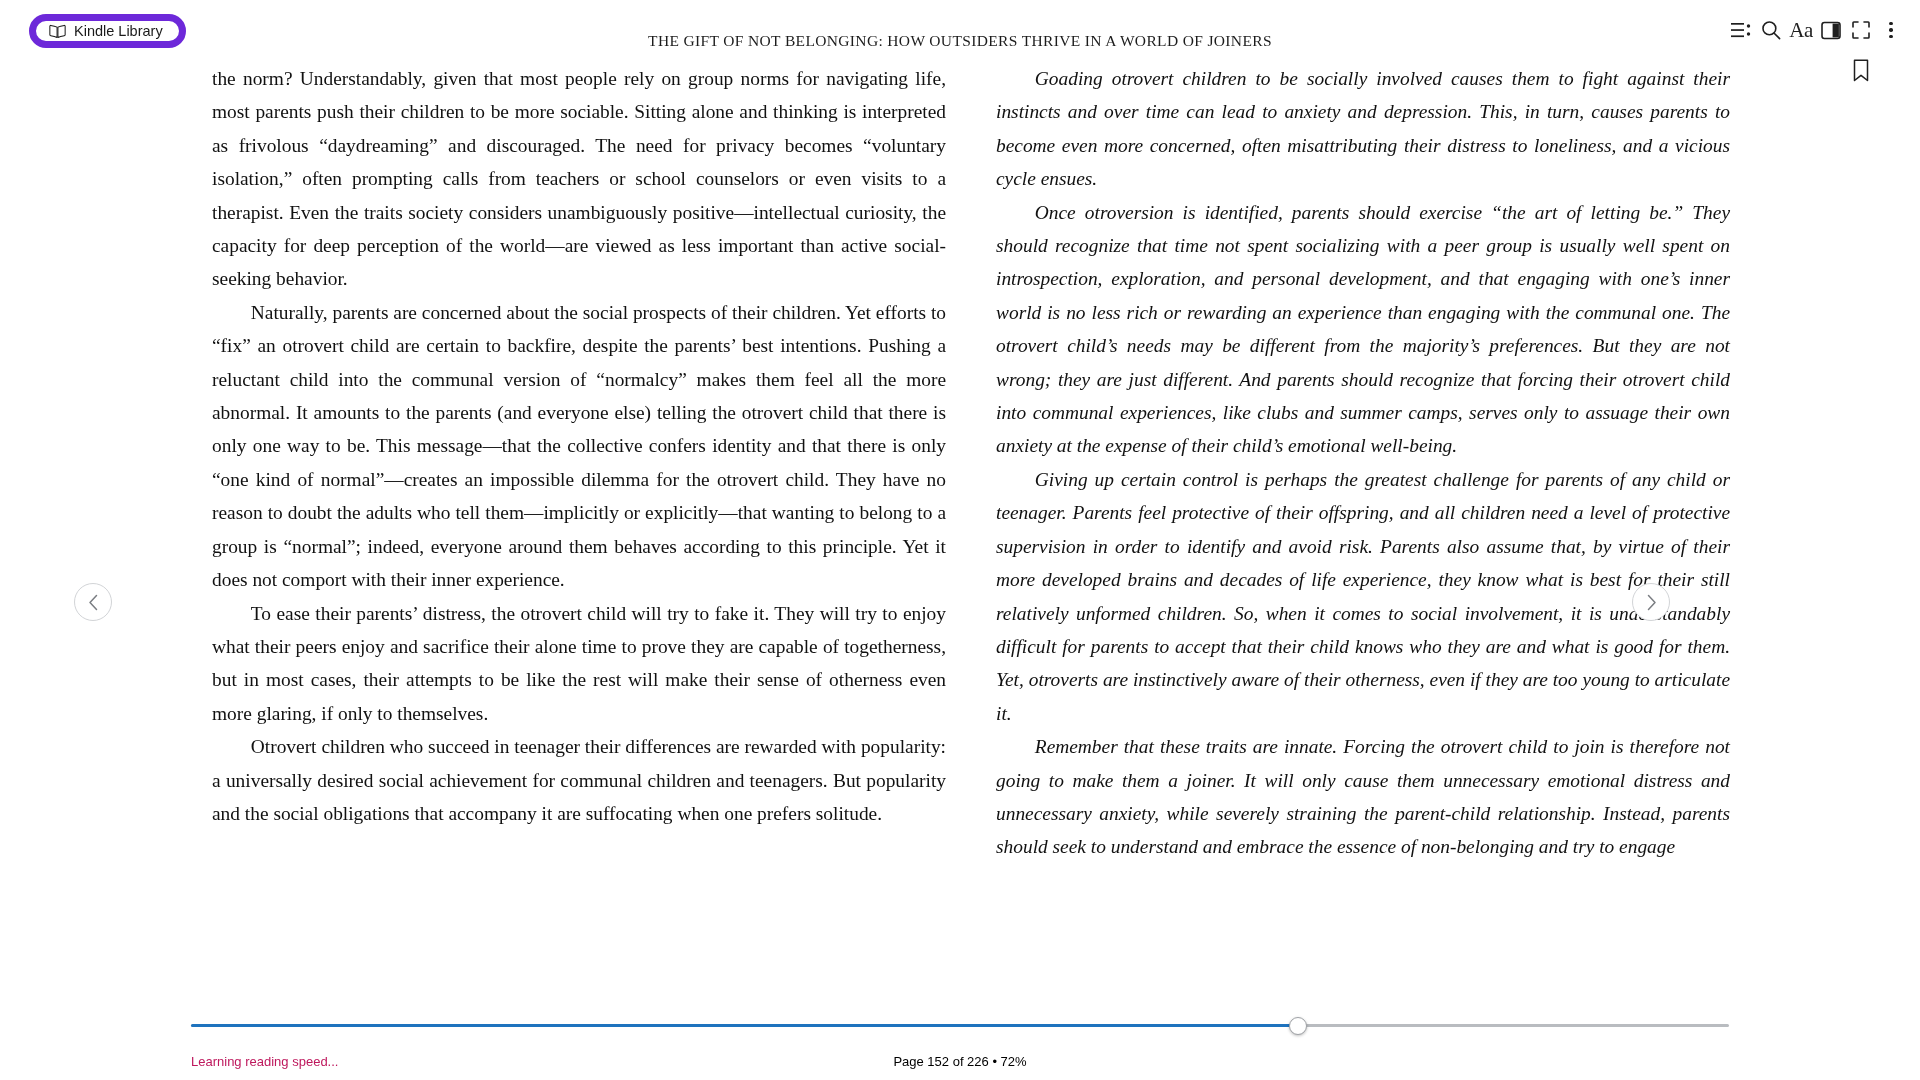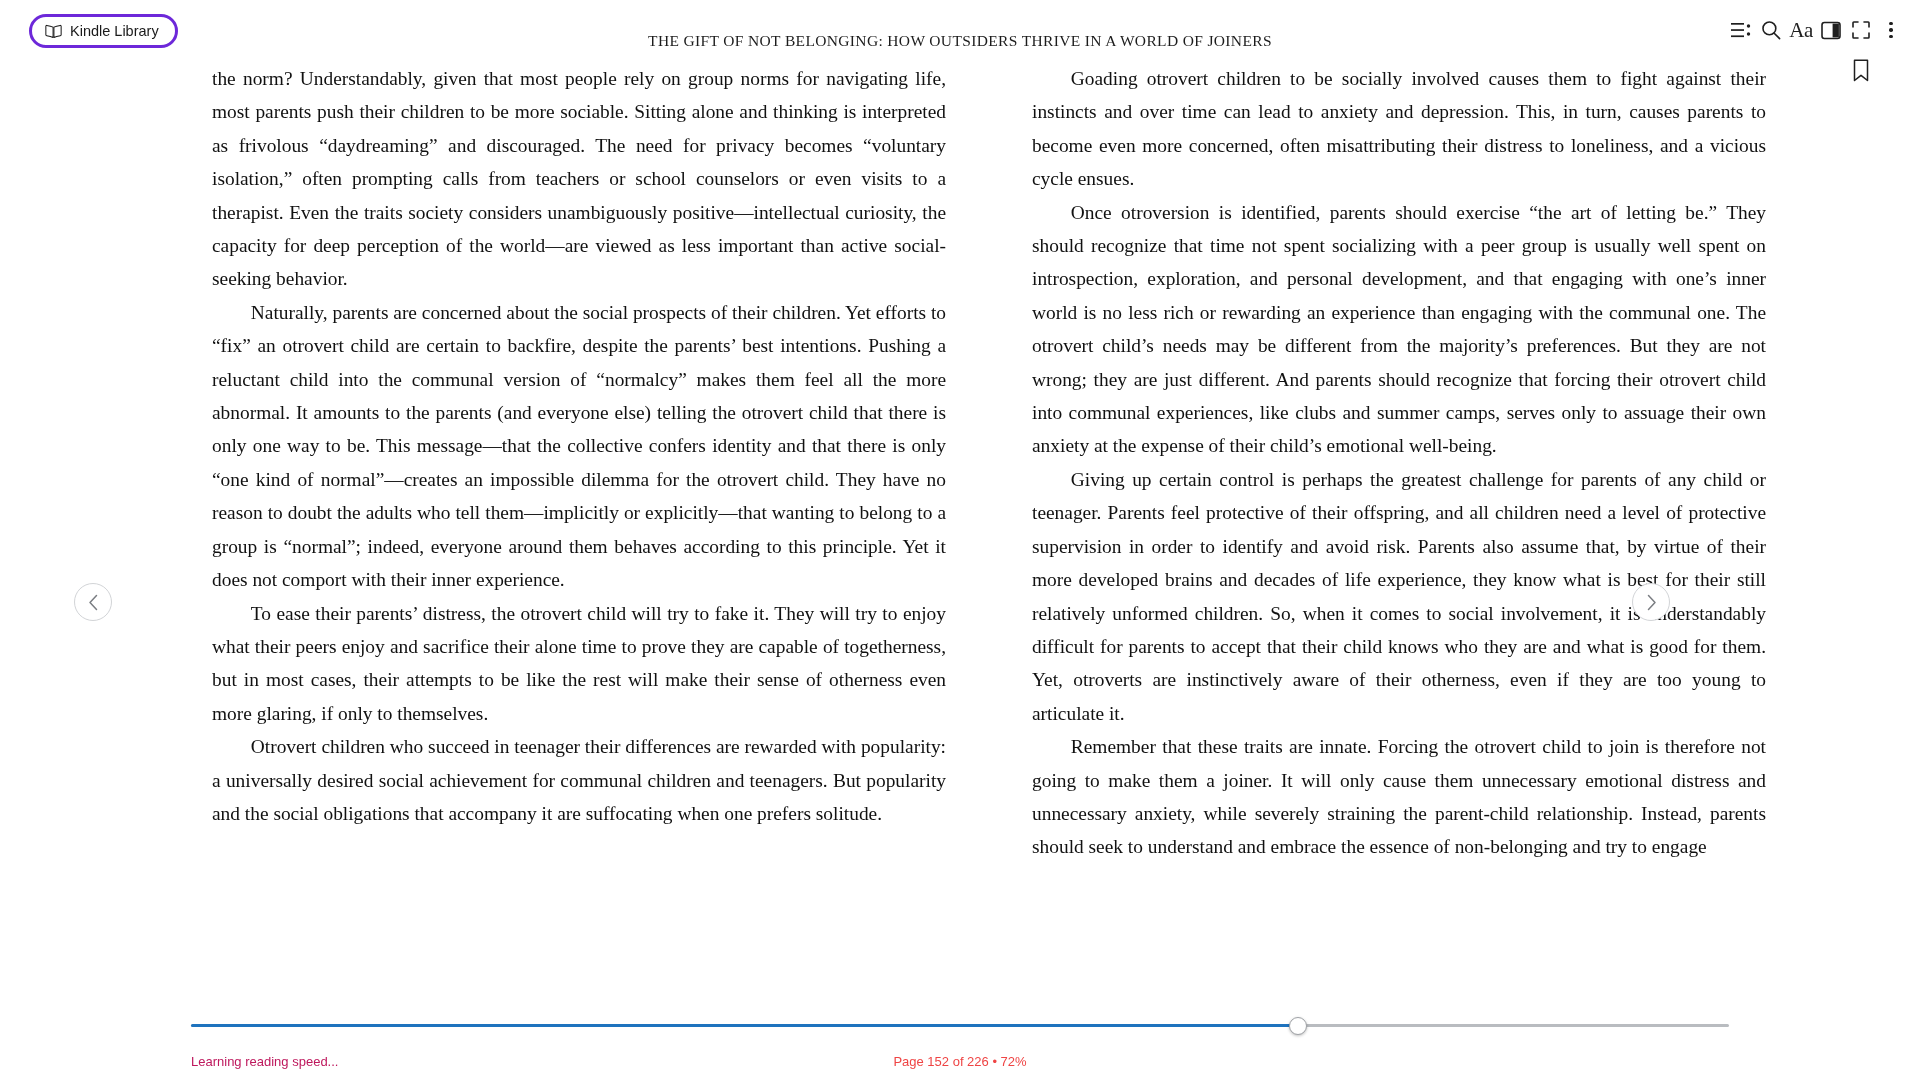--- a/index.html
+++ b/index.html
@@ -26,21 +26,21 @@
     align-items: center;
   }
   .library-btn {
     position: absolute;
     left: 29px; top: 14px;
     height: 34px;
     display: flex;
     align-items: center;
     gap: 8px;
     padding: 0 16px 0 13px;
-    border: 3px solid #6d28d9;
+    border: 7px solid #6d28d9;
     border-radius: 17px;
     background: #ffffff;
     color: #1a1a1a;
     font-size: 14.5px;
     cursor: pointer;
     white-space: nowrap;
   }
   .book-icon { width: 17px; height: 15px; display: block; }
 
   .booktitle {
@@ -112,21 +112,21 @@
     width: 734px;
     font-family: "Liberation Serif", serif;
     font-size: 19.4px;
     line-height: 33.4px;
     color: #111111;
     text-align: justify;
     text-justify: inter-word;
     hyphens: none;
   }
   .col-left  { left: 212px; }
-  .col-right { left: 1032px; }
+  .col-right { left: 996px; font-style: italic; }
   .column p { margin: 0; }
   .column p + p { text-indent: 2.0em; }
   .column p.cont { text-indent: 0; }
   .column p.indent { text-indent: 2.0em; }
 
   
   .nav-arrow {
     position: absolute;
     top: 527px;
     width: 38px; height: 38px;
@@ -181,21 +181,21 @@
     position: absolute;
     left: 191px; top: 58px;
     font-size: 13px;
     color: #be185d;
   }
   .bottom-center-text {
     position: absolute;
     left: 0; right: 0; top: 58px;
     text-align: center;
     font-size: 13px;
-    color: #ef4444;
+    color: #000000;
   }
 </style>
 </head>
 <body>
 
 <div id="app">
 
   <div class="topbar">
 
     <button class="library-btn">

